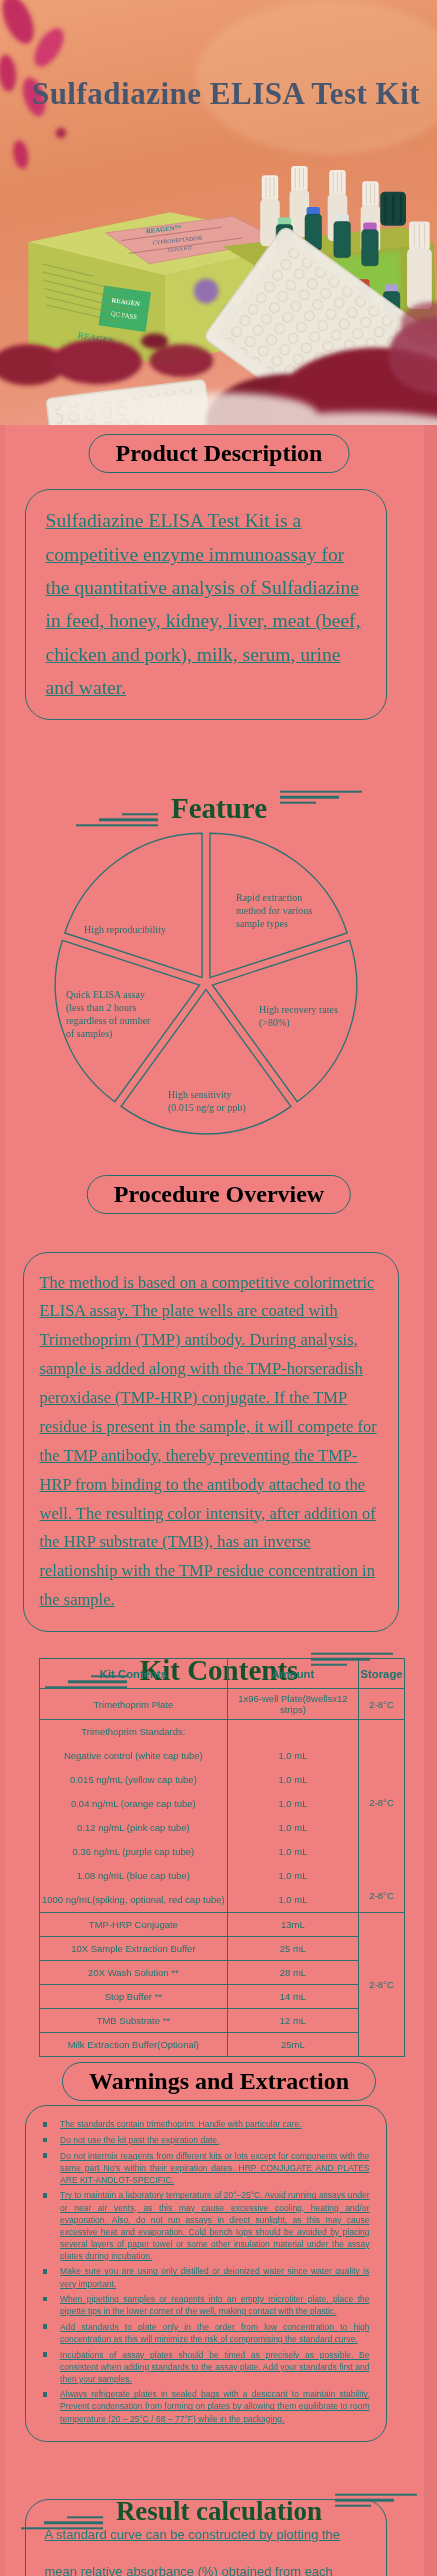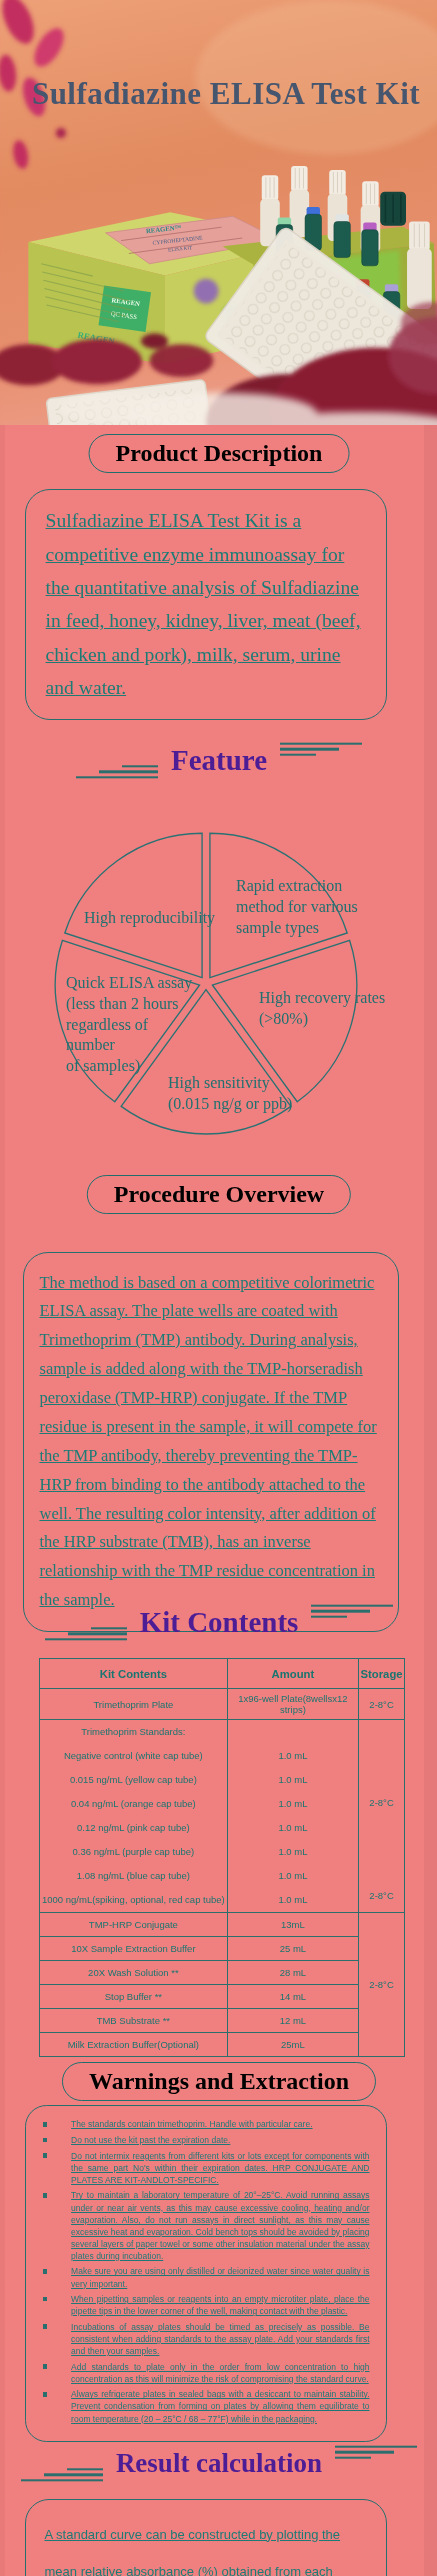--- a/index.html
+++ b/index.html
@@ -13,52 +13,52 @@
   .hero svg{position:absolute;top:0;left:0;}
   .hero-title{position:absolute;top:76px;left:7px;width:100%;text-align:center;
     font-size:31px;font-weight:bold;color:#46566f;letter-spacing:0.5px;}
 
   
   .pill{position:absolute;left:50%;transform:translateX(-50%);border:1.5px solid #1d6f6e;
     border-radius:27px;padding:5.2px 26px;font-size:24px;font-weight:bold;color:#000000;white-space:nowrap;}
 
   
   .lineshead{position:absolute;left:0;width:100%;display:flex;justify-content:center;
-    align-items:center;gap:13px;font-weight:bold;color:#4c1d95;}
+    align-items:center;gap:13px;font-weight:bold;color:#14532d;margin-top:48px;}
   .deco{display:flex;flex-direction:column;gap:3.6px;}
   .deco i{display:block;height:2.1px;background:#2a6f6e;}
   .deco-l{align-items:flex-end;transform:translateY(11.3px);}
   .deco-l i:nth-child(1){width:36px;}.deco-l i:nth-child(2){width:59px;}.deco-l i:nth-child(3){width:82px;}
   .deco-r{align-items:flex-start;transform:translateY(-11.3px);}
   .deco-r i:nth-child(1){width:82px;}.deco-r i:nth-child(2){width:59px;}.deco-r i:nth-child(3){width:36px;}
 
   
   .tbox{position:absolute;left:25px;width:362px;border:1.5px solid #256f6f;border-radius:25px;
     color:#1d7b75;box-sizing:border-box;text-decoration:underline;}
   .pd-box{top:489px;padding:14.4px 19.6px;font-size:19.6px;line-height:1.7;}
   .po-box{top:1252px;width:376px;left:23px;padding:15.5px 15.5px;font-size:16.5px;line-height:1.75;}
 
   
-  .pie-label{position:absolute;font-size:16px;color:#20706f;line-height:1.3;white-space:pre-line;}
+  .pie-label{position:absolute;font-size:10px;color:#20706f;line-height:1.3;white-space:pre-line;margin-top:15px;}
 
   
   .kittable{position:absolute;left:39px;top:1658px;width:366px;border-collapse:collapse;
     font-family:"Liberation Sans",sans-serif;color:#19756f;text-align:center;font-size:9.5px;}
   .kittable td,.kittable th{border:1px solid #2a6f6e;padding:0 1px;vertical-align:middle;}
   .kittable th{font-size:11.3px;height:29px;}
   .row-plate td{height:30px;}
   .cell-lines div{height:24px;line-height:24px;overflow:hidden;white-space:nowrap;}
   .reagent-row td{height:23px;}
   .storage-std{position:relative;}
   .storage-std span{position:absolute;left:0;width:100%;}
 
   
   .wp-box{top:2105px;border-radius:21.6px;padding:12.4px 16.5px;font-family:"Liberation Sans",sans-serif;
     font-size:8.5px;line-height:1.42;color:#1f7878;}
-  .warn-item{display:flex;gap:24px;margin-bottom:3.6px;text-align:justify;}
+  .warn-item{display:flex;gap:13px;margin-bottom:3.6px;text-align:justify;}
   .warn-item .bullet{width:4.6px;height:4.6px;background:#2a6f6e;margin-top:3.6px;flex:none;}
 
   
   .rc-box{top:2499px;border-radius:24px;padding:15.5px 18.5px;font-family:"Liberation Sans",sans-serif;
     font-size:13px;line-height:2.85;color:#1d7b75;}
 </style>
 </head>
 <body>
 
 <div class="page">
@@ -405,25 +405,25 @@
     <div class="warn-item">
         <span class="bullet"></span>
         <span>Make sure you are using only distilled or deionized water since water quality is very important.</span>
       </div>
     <div class="warn-item">
         <span class="bullet"></span>
         <span>When pipetting samples or reagents into an empty microtiter plate, place the pipette tips in the lower corner of the well, making contact with the plastic.</span>
       </div>
     <div class="warn-item">
         <span class="bullet"></span>
+        <span>Add standards to plate only in the order from low concentration to high concentration as this will minimize the risk of compromising the standard curve.</span>
+      </div>
+    <div class="warn-item">
+        <span class="bullet"></span>
         <span>Incubations of assay plates should be timed as precisely as possible. Be consistent when adding standards to the assay plate. Add your standards first and then your samples.</span>
-      </div>
-    <div class="warn-item">
-        <span class="bullet"></span>
-        <span>Add standards to plate only in the order from low concentration to high concentration as this will minimize the risk of compromising the standard curve.</span>
       </div>
     <div class="warn-item">
         <span class="bullet"></span>
         <span>Always refrigerate plates in sealed bags with a desiccant to maintain stability. Prevent condensation from forming on plates by allowing them equilibrate to room temperature (20 – 25°C / 68 – 77°F) while in the packaging.</span>
       </div>
   </div>
 
   <div class="lineshead" style="top:2448px;font-size:27px;">
     <span class="deco deco-l">
         <i></i>

